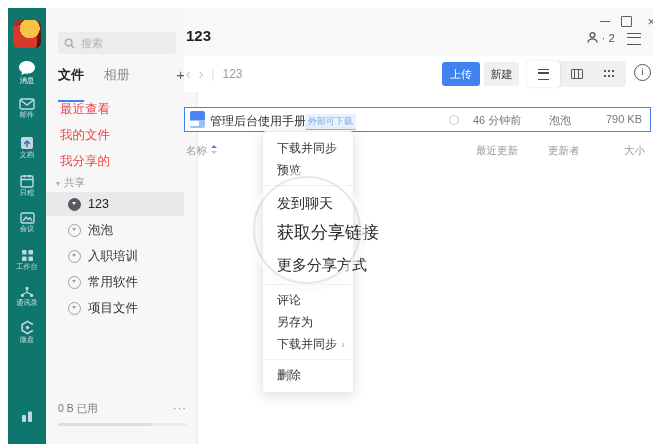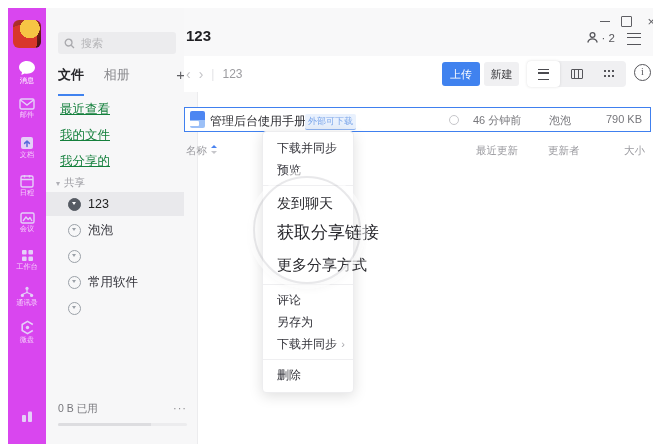--- a/index.html
+++ b/index.html
@@ -1,41 +1,41 @@
 <!DOCTYPE html>
 <html><head>
 <meta charset="utf-8">
 <style>
   html,body{margin:0;padding:0;}
   body{width:653px;height:444px;font-family:"Liberation Sans","DejaVu Sans",sans-serif;background:#fff;overflow:hidden;}
   .page{position:relative;width:653px;height:444px;background:#fff;overflow:hidden;}
   .abs{position:absolute;}
 
   
-  .rail{left:8px;top:8px;bottom:0;width:48px;background:#d946ef;}
+  .rail{left:8px;top:8px;bottom:0;width:48px;background:#0f766e;}
   .rail-item{position:absolute;left:0;width:38px;text-align:center;color:#fff;}
   .rail-item .ric{display:block;margin:0 auto;opacity:.82;}
   .rail-item.active .ric{opacity:1;}
   .rail-label{display:block;font-size:8px;line-height:10px;color:rgba(255,255,255,.75);transform:scale(.9);}
   .rail-item.active .rail-label{color:#fff;}
   .avatar{left:13px;top:20px;width:28px;height:28px;border-radius:6px;background:
     radial-gradient(circle at 60% 30%,#f6c444 0 38%,transparent 39%),
     radial-gradient(circle at 30% 75%,#d8372a 0 55%,transparent 56%),
     linear-gradient(135deg,#b8342c 0%,#7e1f1c 60%,#3a1210 100%);}
 
   
   .sidebar{left:46px;top:8px;bottom:0;width:152px;background:#f7f7f8;border-right:1px solid #ececee;box-sizing:border-box;}
   .search-box{position:absolute;left:12px;top:24px;width:118px;height:22px;background:#ececee;border-radius:3px;display:flex;align-items:center;box-sizing:border-box;padding:0 6px;}
   .search-box input{border:0;background:transparent;outline:none;width:90px;font-size:11px;color:#666;font-family:inherit;}
   .search-box input::placeholder{color:#b3b3b6;}
   .tabs{position:absolute;left:12px;top:58px;right:10px;height:24px;font-size:13px;}
-  .tab{display:inline-block;margin-right:16px;color:#8a8a8e;padding-bottom:10px;}
+  .tab{display:inline-block;margin-right:16px;color:#8a8a8e;padding-bottom:16px;}
   .tab.active{color:#26262a;font-weight:bold;border-bottom:2px solid #4082ef;}
   .tab-add{position:absolute;right:2px;top:0;color:#5f5f63;font-size:15px;line-height:18px;}
-  .nav-item{position:absolute;left:0;width:138px;height:26px;line-height:26px;font-size:12.5px;color:#15803d;padding-left:14px;box-sizing:border-box;text-decoration:underline;}
+  .nav-item{position:absolute;left:0;width:138px;height:26px;line-height:26px;font-size:12.5px;color:#ef4444;padding-left:14px;box-sizing:border-box;}
   .sec-label{position:absolute;left:10px;font-size:10.5px;color:#9a9aa0;}
   .sec-label .tri{font-size:8px;color:#b0b0b6;margin-right:4px;}
   .shared-item{position:absolute;left:0;width:138px;height:24px;line-height:24px;font-size:12.5px;color:#33333a;padding-left:22px;box-sizing:border-box;display:flex;align-items:center;gap:7px;}
   .shared-item.selected{background:#e9e9ec;color:#222;}
   .sh-ic{width:13px;height:13px;border-radius:50%;border:1.2px solid #9ba1a8;box-sizing:border-box;position:relative;flex:0 0 auto;}
   .sh-ic:after{content:"";position:absolute;left:3px;top:3.5px;width:0;height:0;border-left:2.6px solid transparent;border-right:2.6px solid transparent;border-top:3.4px solid #9ba1a8;}
   .shared-item.selected .sh-ic{background:#565b63;border-color:#565b63;}
   .shared-item.selected .sh-ic:after{border-top-color:#fff;}
   .storage{position:absolute;left:12px;right:10px;bottom:18px;}
   .storage-line{display:flex;justify-content:space-between;font-size:10.5px;color:#77777c;}
@@ -228,27 +228,29 @@
     <div class="shared-item selected" style="top:184px;">
       <span class="sh-ic"></span>
       <span>123</span>
     </div>
     <div class="shared-item" style="top:210px;">
       <span class="sh-ic"></span>
       <span>泡泡</span>
     </div>
     <div class="shared-item" style="top:236px;">
       <span class="sh-ic"></span>
+      <span>入职培训</span>
     </div>
     <div class="shared-item" style="top:262px;">
       <span class="sh-ic"></span>
       <span>常用软件</span>
     </div>
     <div class="shared-item" style="top:288px;">
       <span class="sh-ic"></span>
+      <span>项目文件</span>
     </div>
 
     <div class="storage">
       <div class="storage-line">
         <span>0 B 已用</span>
         <span class="storage-more">···</span>
       </div>
       <div class="storage-bar">
           <div class="storage-fill"></div>
         </div>

